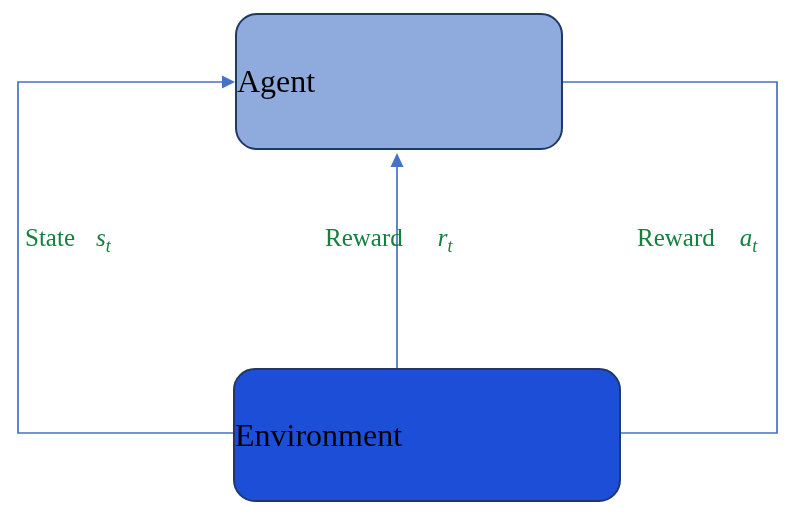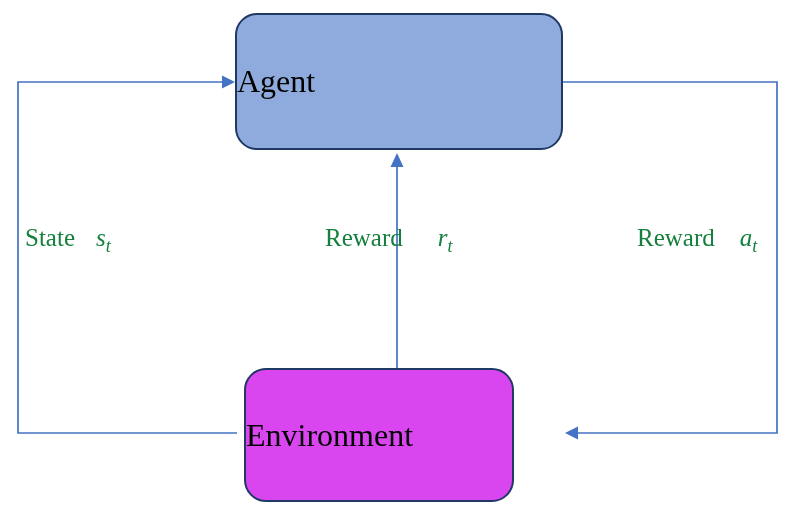--- a/index.html
+++ b/index.html
@@ -15,21 +15,21 @@
   .arrow-head{fill:#4472c4;stroke:none;}
   .node{
     position:absolute;
     box-sizing:border-box;
     border:2.5px solid #1f3864;
     border-radius:22px;
     display:flex;align-items:center;justify-content:flex-start;
     font-size:32px;color:#000;
   }
   .node--agent{left:235px;top:13px;width:328px;height:137px;background:#8faadc;}
-  .node--environment{left:244px;top:368px;width:270px;height:134px;background:#d946ef;}
+  .node--environment{left:233px;top:368px;width:388px;height:134px;background:#1d4ed8;}
   .edge-label{
     position:absolute;top:224px;
     font-size:25px;color:#15803d;
     display:flex;align-items:baseline;white-space:nowrap;
   }
   .edge-label--state{left:25px;gap:13px;}
   .edge-label--reward{left:325px;gap:27px;}
   .edge-label--action{left:637px;gap:17px;}
   .math{font-style:italic;margin-left:8px;}
   .math sub{

